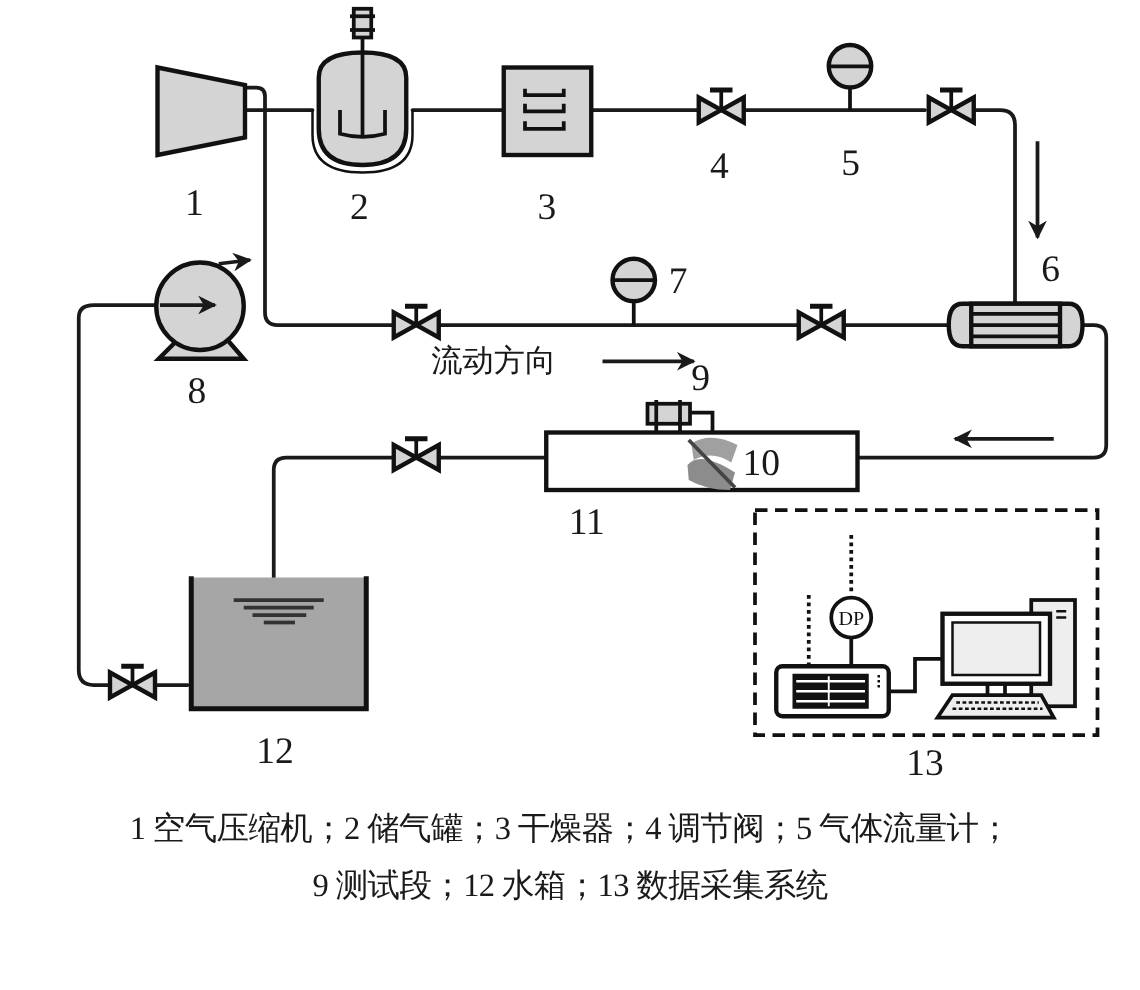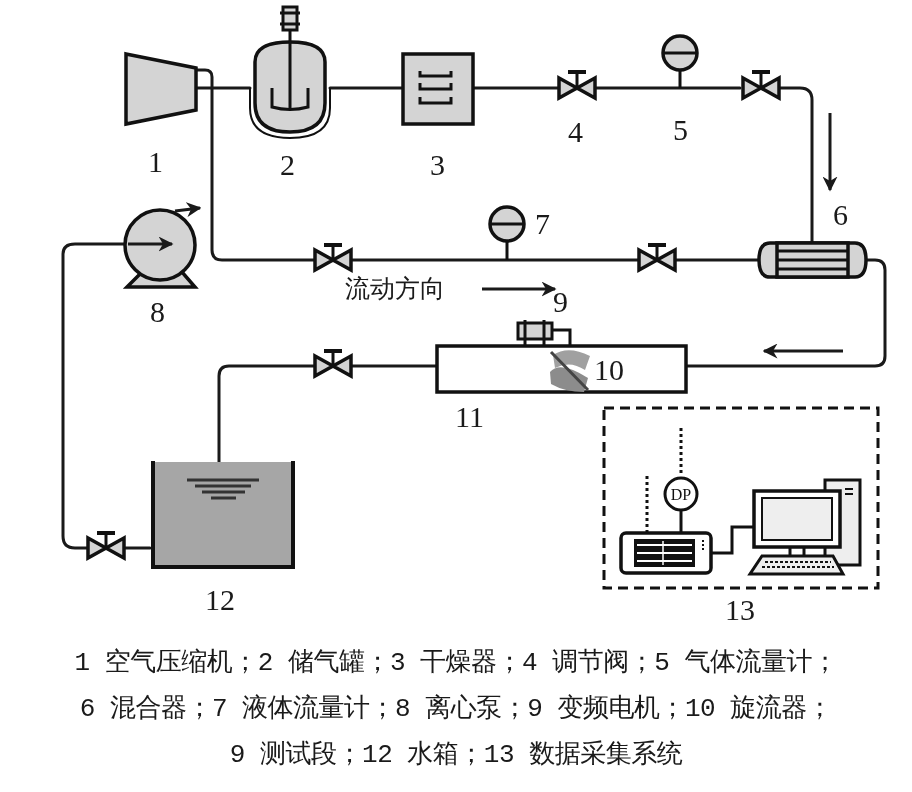--- a/index.html
+++ b/index.html
@@ -2,21 +2,21 @@
 <html><head>
 <meta charset="utf-8">
 <style>
   html, body { margin:0; padding:0; background:#ffffff; }
   body { width:912px; height:792px; position:relative; overflow:hidden; font-family:"DejaVu Serif", serif; }
   #diagram { position:absolute; left:0; top:0; width:912px; height:640px; }
   .num { font-family:"Liberation Serif", serif; font-size:30px; fill:#1a1a1a; }
   .cn { font-family:"DejaVu Sans", sans-serif; font-size:25px; fill:#1a1a1a; }
   .pipe { fill:none; stroke:#1a1a1a; stroke-width:3; stroke-linejoin:round; stroke-linecap:round; }
   .part { fill:#d4d4d4; stroke:#111; stroke-width:3.5; }
-  .legend { position:absolute; left:0; top:640px; width:912px; text-align:center; font-family:Liberation Mono, monospace; font-size:26px; line-height:46px; color:#1a1a1a; letter-spacing:-0.5px; }
+  .legend { position:absolute; left:0; top:640px; width:912px; text-align:center; font-family:Liberation Serif, serif; font-size:26px; line-height:46px; color:#1a1a1a; letter-spacing:-0.5px; }
   .legend div { white-space:nowrap; }
 </style>
 </head>
 <body>
 
 <svg id="diagram" viewBox="0 0 912 640" xmlns="http://www.w3.org/2000/svg">
   <defs>
     <marker id="ah" viewBox="0 0 10 10" refX="9" refY="5" markerWidth="5" markerHeight="5" orient="auto">
       <path d="M0,0 L10,5 L0,10 L3,5 z" fill="#1a1a1a"></path>
     </marker>
@@ -201,15 +201,14 @@
       <path d="M762,556 H833 L843,574 H750 Z" fill="#eeeeee" stroke="#111" stroke-width="3"></path>
       <line x1="765" y1="562" x2="831" y2="562" stroke="#111" stroke-width="2" stroke-dasharray="3,2"></line>
       <line x1="762" y1="567" x2="834" y2="567" stroke="#111" stroke-width="2" stroke-dasharray="3,2"></line>
     </g>
     <text class="num" x="725" y="620">13</text>
   </g>
 </svg>
 
 <div class="legend">
   <div>1 空气压缩机；2 储气罐；3 干燥器；4 调节阀；5 气体流量计；</div>
-  <div>6 混合器；7 液体流量计；8 离心泵；9 变频电机；10 旋流器；</div>
   <div>9 测试段；12 水箱；13 数据采集系统</div>
 </div>
 
 </body></html>

